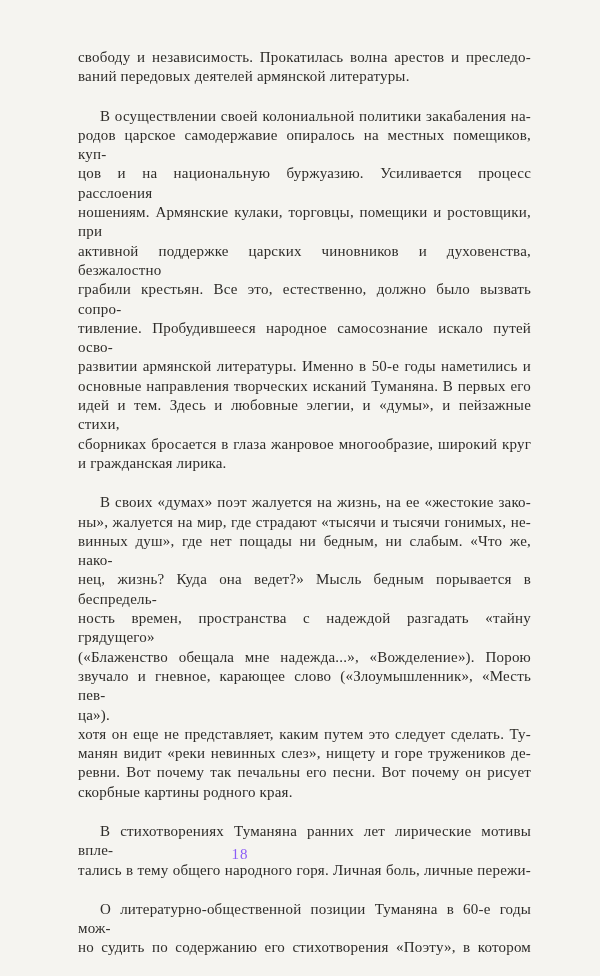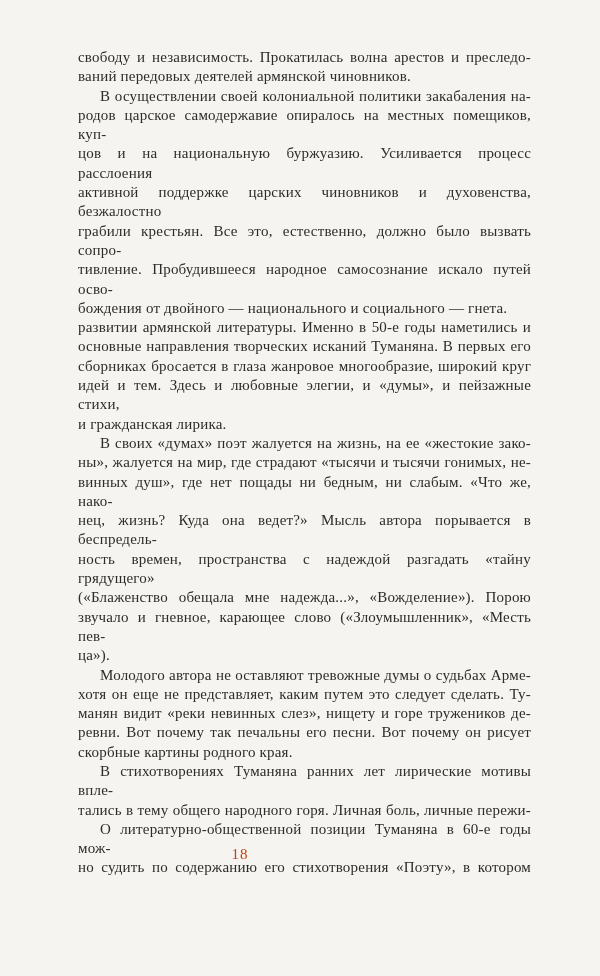--- a/index.html
+++ b/index.html
@@ -28,70 +28,70 @@
   .line {
     text-align: justify;
     text-align-last: justify;
     white-space: normal;
   }
   .line.last {
     text-align-last: left;
   }
   .line.indent {
     text-indent: 22px;
+    margin-top: 20px;
   }
   .page-number {
     position: absolute;
     left: 0;
     top: 846px;
     width: 480px;
     text-align: center;
-    color: #c2410c;
+    color: #8b5cf6;
     font-size: 15px;
     font-family: "Liberation Serif", "DejaVu Serif", serif;
     letter-spacing: 1px;
   }
 </style>
 </head>
 <body>
 
 <div class="scan" style="background: rgb(245, 244, 240);">
   <main class="text-block" id="text-block" style="color: rgb(46, 44, 41);">
       <div class="paragraph">
         <div class="line">свободу и независимость. Прокатилась волна арестов и преследо-</div>
-        <div class="line last">ваний передовых деятелей армянской чиновников.</div>
+        <div class="line last">ваний передовых деятелей армянской литературы.</div>
       </div>
       <div class="paragraph">
         <div class="line indent">В осуществлении своей колониальной политики закабаления на-</div>
         <div class="line">родов царское самодержавие опиралось на местных помещиков, куп-</div>
         <div class="line">цов и на национальную буржуазию. Усиливается процесс расслоения</div>
+        <div class="line">ношениям. Армянские кулаки, торговцы, помещики и ростовщики, при</div>
         <div class="line">активной поддержке царских чиновников и духовенства, безжалостно</div>
         <div class="line">грабили крестьян. Все это, естественно, должно было вызвать сопро-</div>
         <div class="line">тивление. Пробудившееся народное самосознание искало путей осво-</div>
-        <div class="line last">бождения от двойного — национального и социального — гнета.</div>
       </div>
       <div class="paragraph">
         <div class="line">развитии армянской литературы. Именно в 50-е годы наметились и</div>
         <div class="line">основные направления творческих исканий Туманяна. В первых его</div>
+        <div class="line">идей и тем. Здесь и любовные элегии, и «думы», и пейзажные стихи,</div>
         <div class="line">сборниках бросается в глаза жанровое многообразие, широкий круг</div>
-        <div class="line">идей и тем. Здесь и любовные элегии, и «думы», и пейзажные стихи,</div>
         <div class="line last">и гражданская лирика.</div>
       </div>
       <div class="paragraph">
         <div class="line indent">В своих «думах» поэт жалуется на жизнь, на ее «жестокие зако-</div>
         <div class="line">ны», жалуется на мир, где страдают «тысячи и тысячи гонимых, не-</div>
         <div class="line">винных душ», где нет пощады ни бедным, ни слабым. «Что же, нако-</div>
-        <div class="line">нец, жизнь? Куда она ведет?» Мысль автора порывается в беспредель-</div>
+        <div class="line">нец, жизнь? Куда она ведет?» Мысль бедным порывается в беспредель-</div>
         <div class="line">ность времен, пространства с надеждой разгадать «тайну грядущего»</div>
         <div class="line">(«Блаженство обещала мне надежда...», «Вожделение»). Порою</div>
         <div class="line">звучало и гневное, карающее слово («Злоумышленник», «Месть пев-</div>
         <div class="line last">ца»).</div>
       </div>
       <div class="paragraph">
-        <div class="line indent">Молодого автора не оставляют тревожные думы о судьбах Арме-</div>
         <div class="line">хотя он еще не представляет, каким путем это следует сделать. Ту-</div>
         <div class="line">манян видит «реки невинных слез», нищету и горе тружеников де-</div>
         <div class="line">ревни. Вот почему так печальны его песни. Вот почему он рисует</div>
         <div class="line last">скорбные картины родного края.</div>
       </div>
       <div class="paragraph">
         <div class="line indent">В стихотворениях Туманяна ранних лет лирические мотивы впле-</div>
         <div class="line">тались в тему общего народного горя. Личная боль, личные пережи-</div>
       </div>
       <div class="paragraph">

